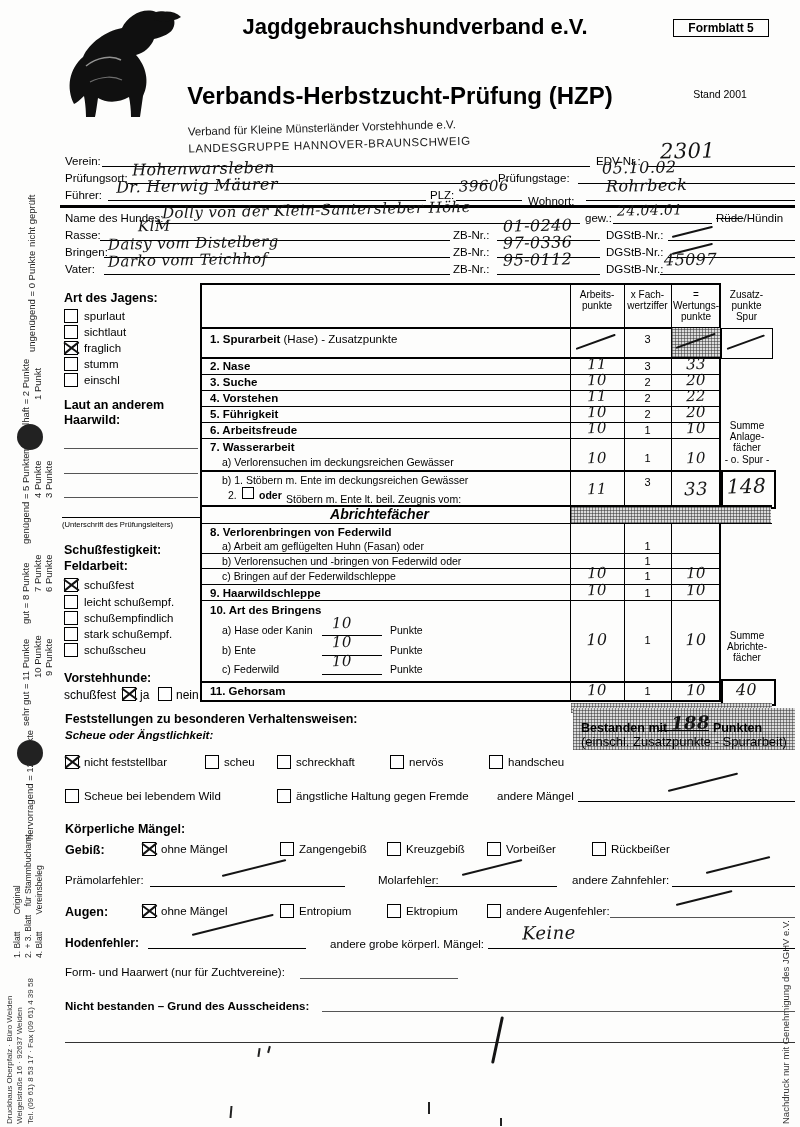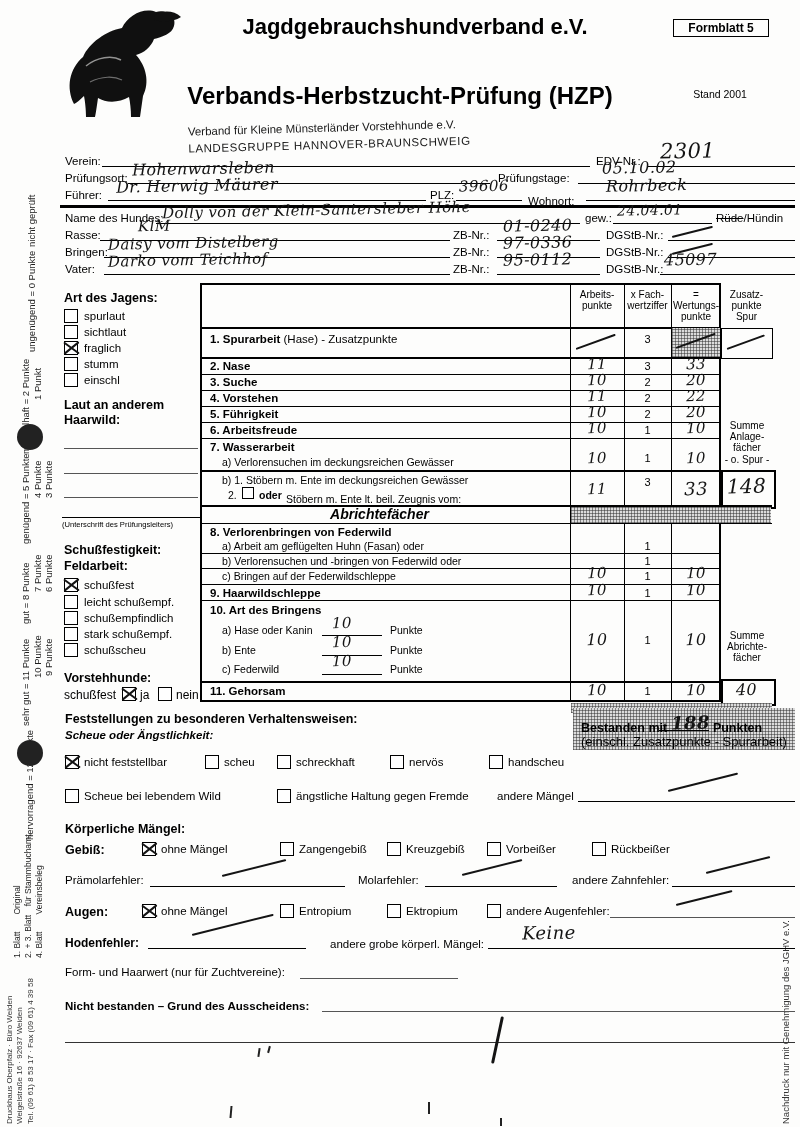--- a/index.html
+++ b/index.html
@@ -362,21 +362,21 @@
   <span class="abs cb" style="left:387px;top:842px;"></span>
   <span class="abs lbl" style="left:406px;top:843px;">Kreuzgebiß</span>
   <span class="abs cb" style="left:487px;top:842px;"></span>
   <span class="abs lbl" style="left:506px;top:843px;">Vorbeißer</span>
   <span class="abs cb" style="left:592px;top:842px;"></span>
   <span class="abs lbl" style="left:611px;top:843px;">Rückbeißer</span>
 
   <span class="abs lbl" style="left:65px;top:874px;">Prämolarfehler:</span>
   <div class="abs ul" style="left:150px;top:886px;width:195px;"></div>
   <div class="abs slash" style="left:222px;top:875px;width:66px;"></div>
-  <span class="abs lbl" style="left:358px;top:874px;">Molarfehler:</span>
+  <span class="abs lbl" style="left:378px;top:874px;">Molarfehler:</span>
   <div class="abs ul" style="left:425px;top:886px;width:132px;"></div>
   <div class="abs slash" style="left:462px;top:874px;width:62px;"></div>
   <span class="abs lbl" style="left:572px;top:874px;">andere Zahnfehler:</span>
   <div class="abs ul" style="left:672px;top:886px;width:123px;"></div>
   <div class="abs slash" style="left:706px;top:872px;width:66px;"></div>
 
   <span class="abs b" style="left:65px;top:905px;font-size:12.5px;">Augen:</span>
   <span class="abs cb checked" style="left:142px;top:904px;"></span>
   <span class="abs lbl" style="left:161px;top:905px;">ohne Mängel</span>
   <span class="abs cb" style="left:280px;top:904px;"></span>

